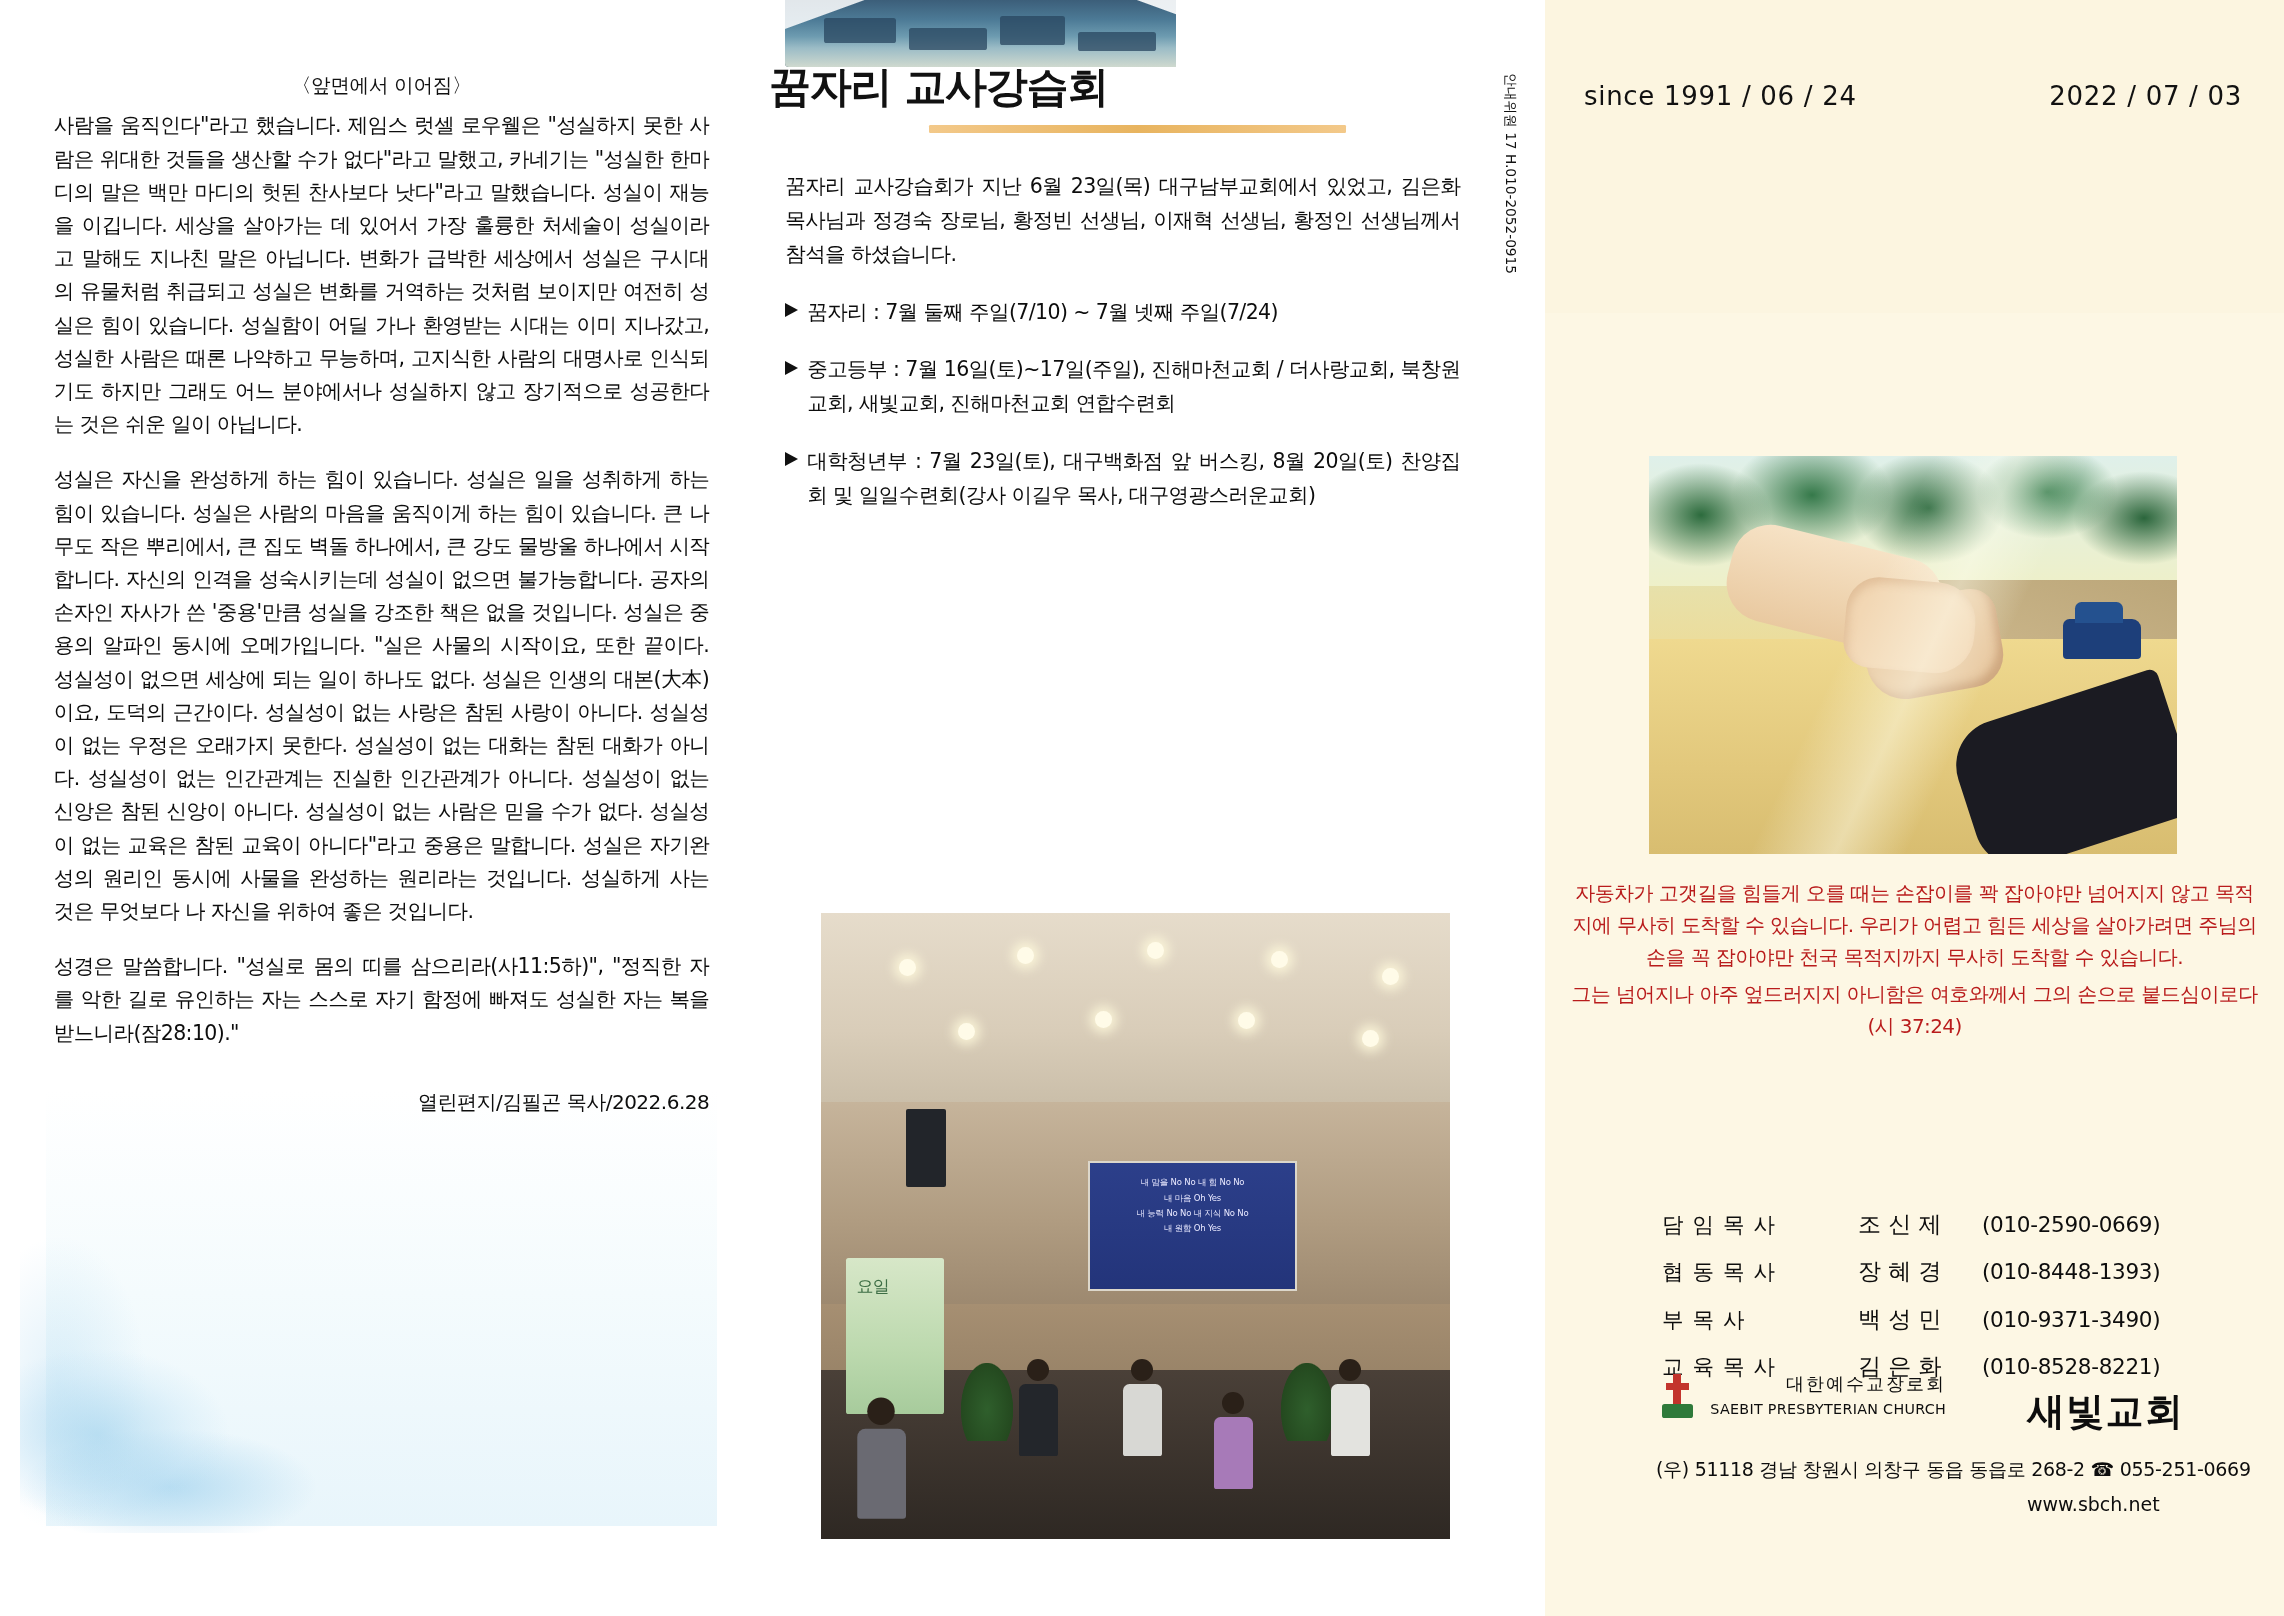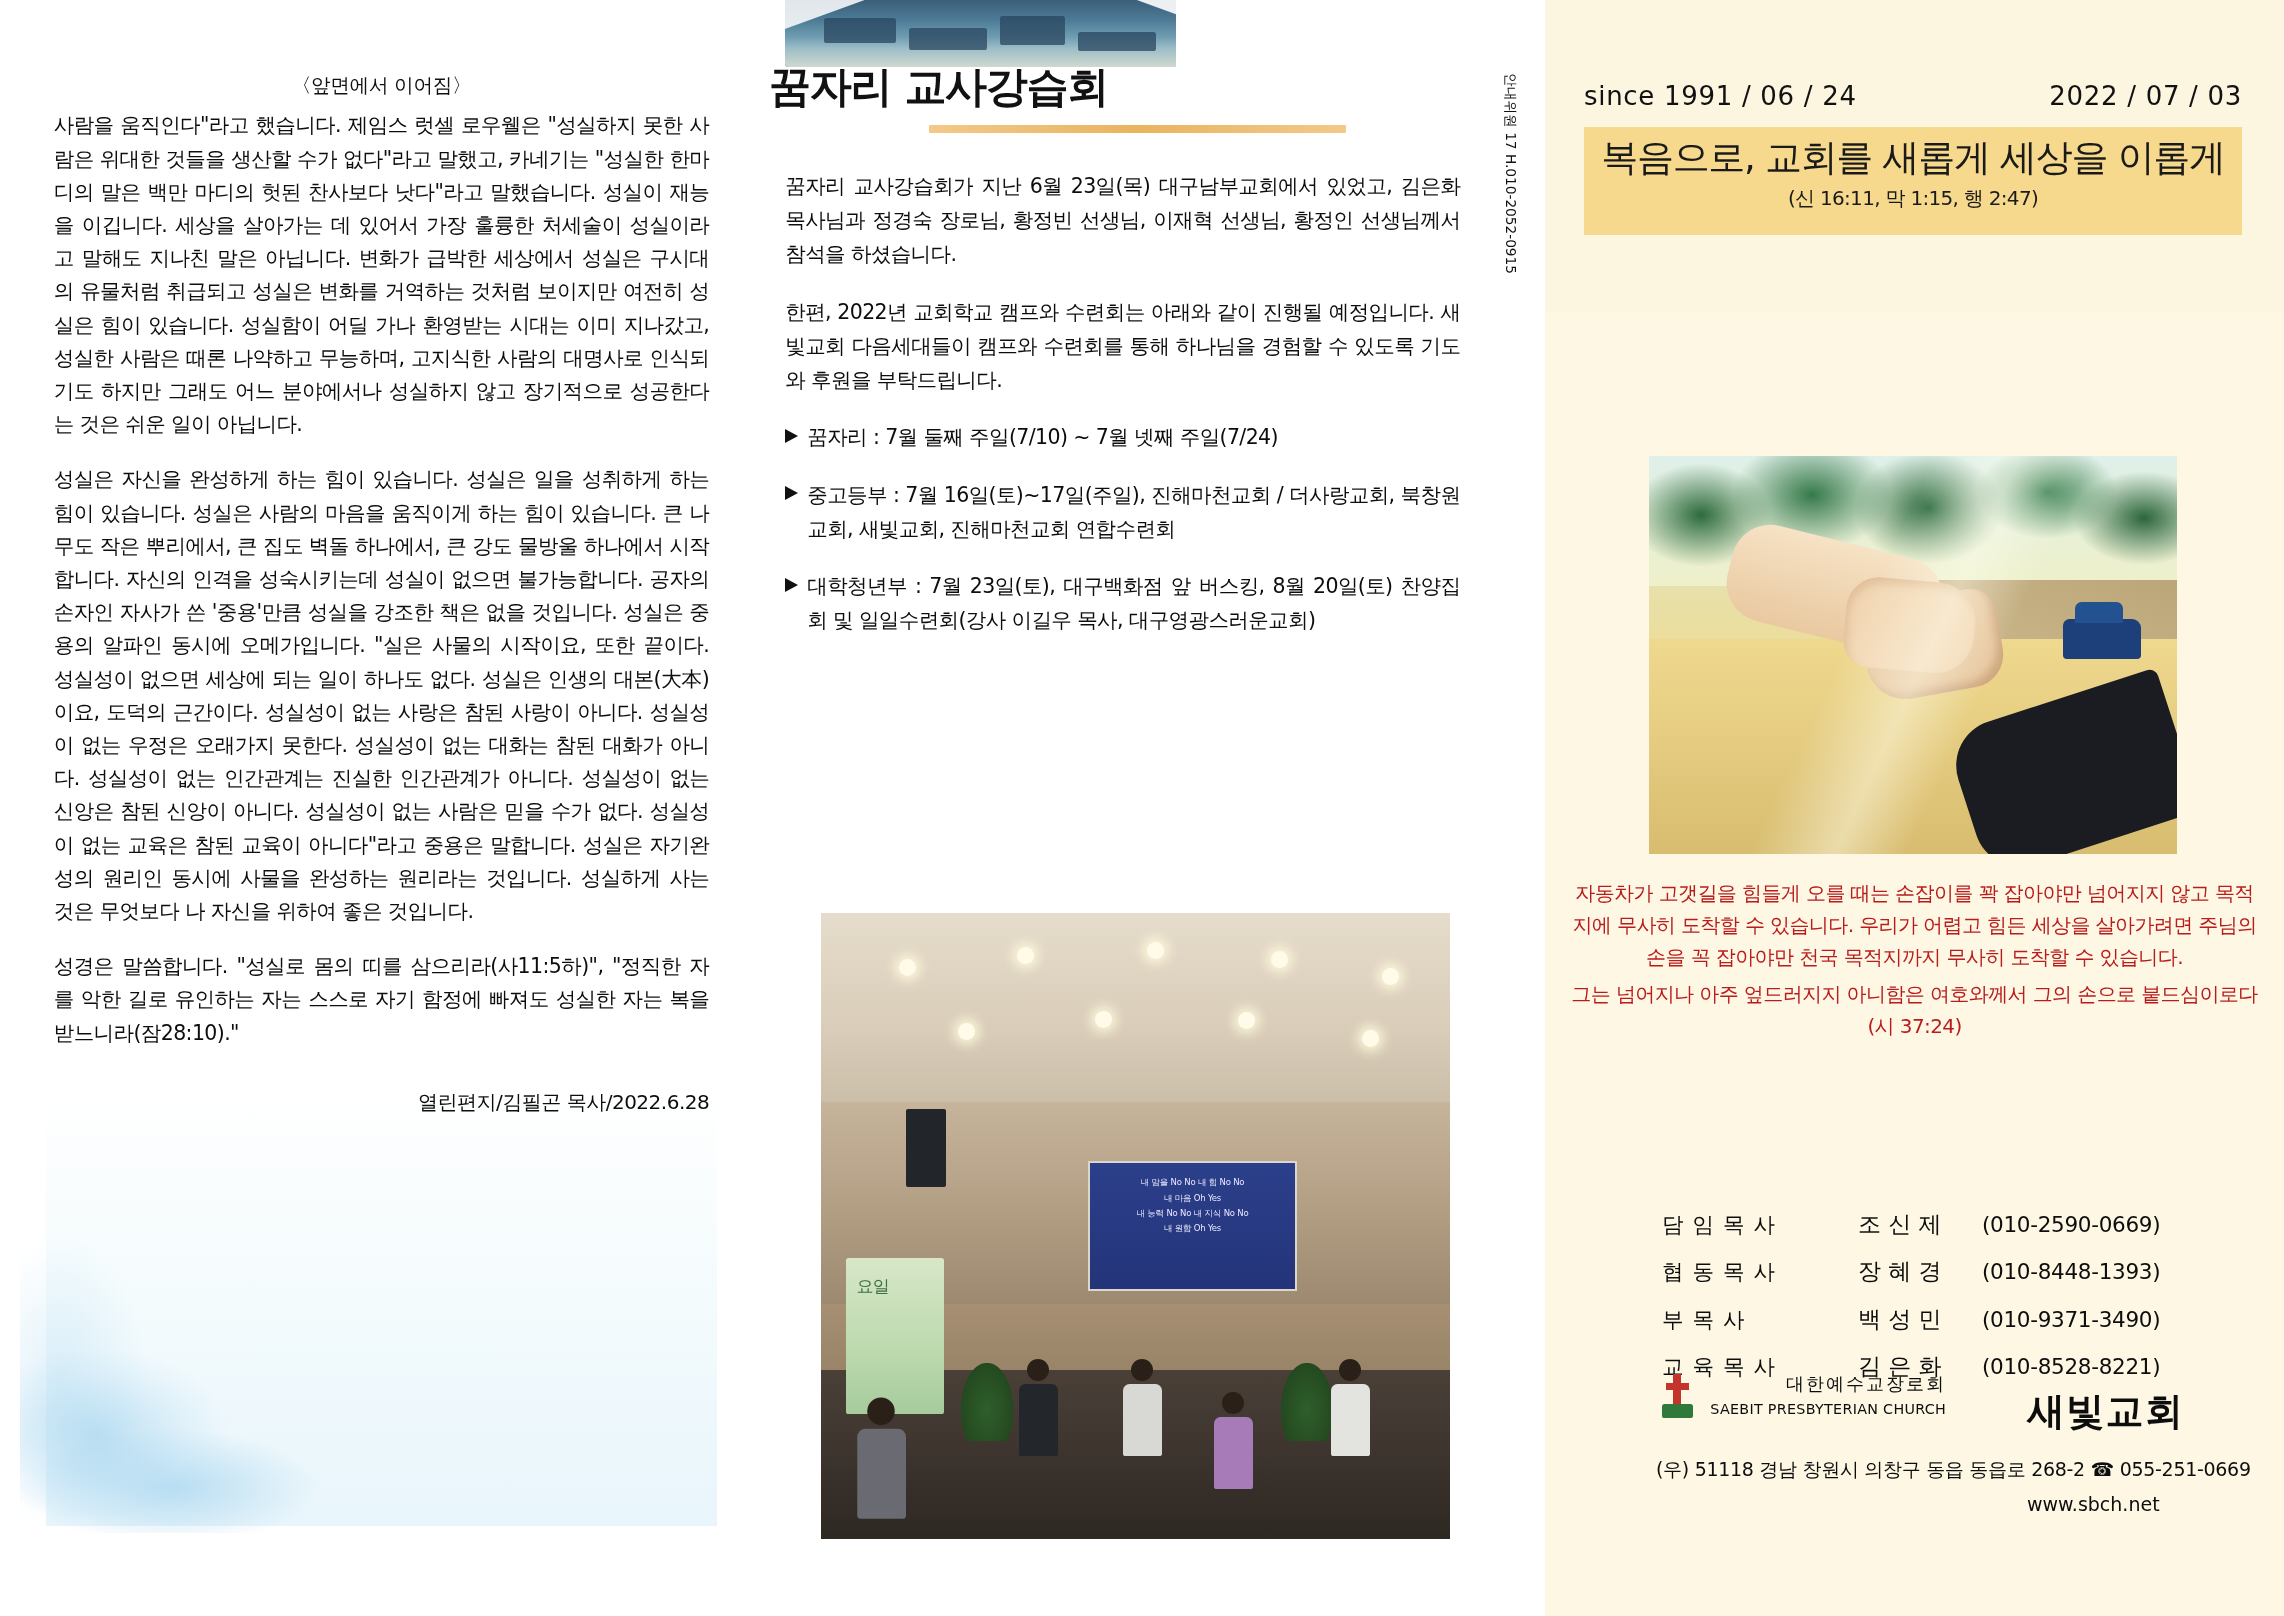--- a/index.html
+++ b/index.html
@@ -413,21 +413,20 @@
       <div class="blob" style="left:293px; top:33px; width:78px; height:19.6px;"></div>
     </div>
 
     <div class="mid-title">
       <h1>꿈자리 교사강습회</h1>
       <div class="title-underline"></div>
     </div>
 
     <div class="mid-body">
       <p>꿈자리 교사강습회가 지난 6월 23일(목) 대구남부교회에서 있었고, 김은화 목사님과 정경숙 장로님, 황정빈 선생님, 이재혁 선생님, 황정인 선생님께서 참석을 하셨습니다.</p>
-      <p>한편, 2022년 교회학교 캠프와 수련회는 아래와 같이 진행될 예정입니다. 새빛교회 다음세대들이 캠프와 수련회를 통해 하나님을 경험할 수 있도록 기도와 후원을 부탁드립니다.</p>
 
       <div class="bullet-item">
         <span class="bullet-tri"></span>
         <span class="bullet-text">꿈자리 : 7월 둘째 주일(7/10) ~ 7월 넷째 주일(7/24)</span>
       </div>
       <div class="bullet-item">
         <span class="bullet-tri"></span>
         <span class="bullet-text">중고등부 : 7월 16일(토)~17일(주일), 진해마천교회 / 더사랑교회, 북창원교회, 새빛교회, 진해마천교회 연합수련회</span>
       </div>
       <div class="bullet-item">
@@ -492,24 +491,20 @@
   </div>
 
   <div class="col-right">
     <div class="cr-top"></div>
 
     <div class="since-row">
       <span class="since-text">since  1991 / 06 / 24</span>
       <span class="date-text">2022 / 07 / 03</span>
     </div>
 
-    <div class="slogan-box">
-      <div class="slogan-main">복음으로, 교회를 새롭게 세상을 이롭게</div>
-      <div class="slogan-ref">(신 16:11, 막 1:15, 행 2:47)</div>
-    </div>
 
     <div class="illus">
       <div class="il-sky"></div>
       <div class="il-trees"></div>
       <div class="il-road"></div>
       <div class="il-ground"></div>
       <div class="il-car"></div>
       <div class="il-arm-dark"></div>
       <div class="il-arm-light"></div>
       <div class="il-hand-dark"></div>

